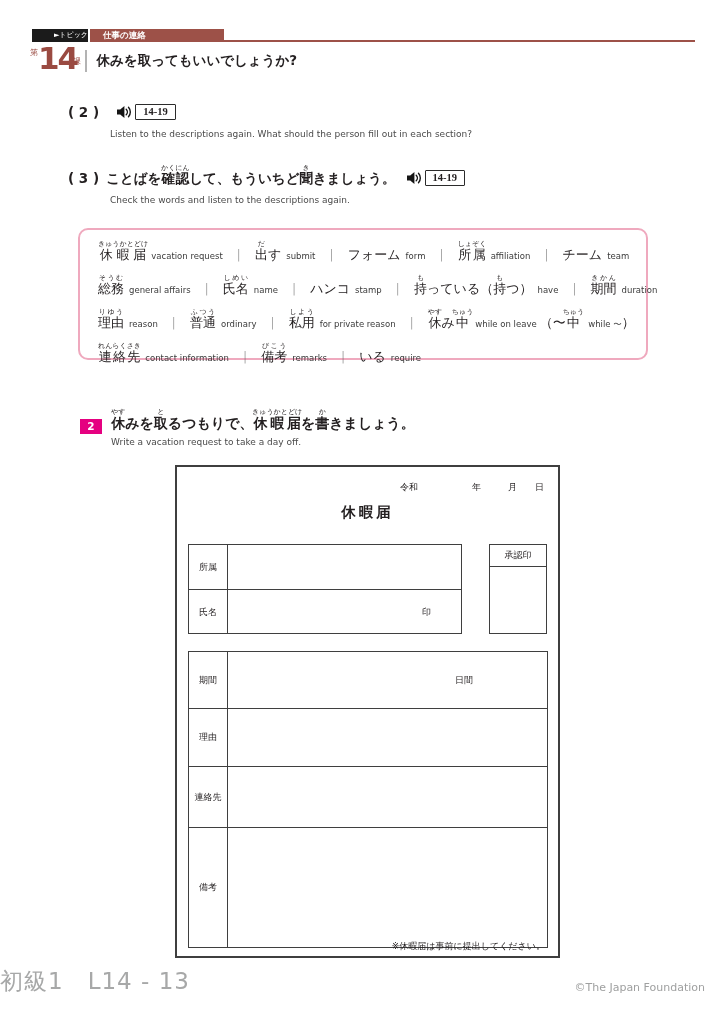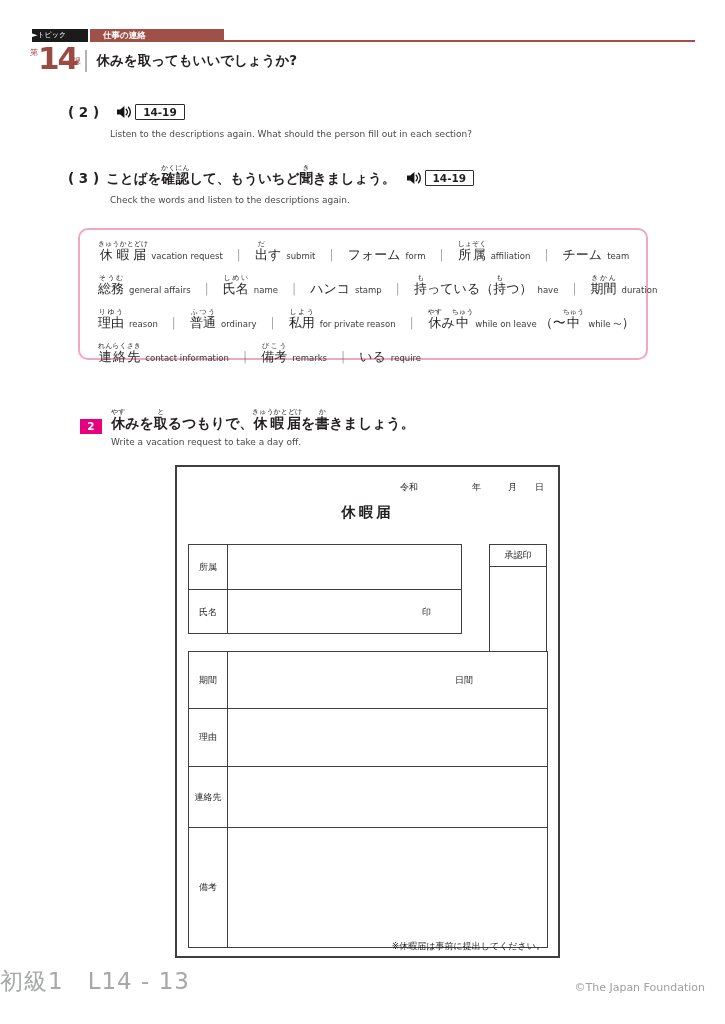--- a/index.html
+++ b/index.html
@@ -4,21 +4,21 @@
 <style>
   html,body { margin:0; padding:0; background:#e8e8e8; }
   .page {
     position:relative; width:725px; height:1024px; margin:0 auto;
     background:#ffffff; overflow:hidden; color:#231f20;
     font-family:"DejaVu Sans","Liberation Sans",sans-serif;
   }
   
   .tab-black {
     position:absolute; left:32px; top:29px; width:56px; height:13px;
-    background:#1b1b1b; color:#fff; font-size:7px; line-height:13px; text-align:left;
+    background:#1b1b1b; color:#fff; font-size:7px; line-height:13px; text-align:right;
   }
   .tab-red {
     position:absolute; left:90px; top:29px; width:134px; height:13px;
     background:#9d5148; color:#fff; font-size:8.5px; font-weight:bold;
     line-height:13px; padding-left:13px; box-sizing:border-box;
   }
   .head-rule { position:absolute; left:90px; top:40px; width:605px; height:2px; background:#9d5148; }
   .lesson { position:absolute; left:30px; top:44px; display:flex; align-items:center; }
   .lnum { position:relative; width:52px; height:34px; color:#9a4a41; }
   .lnum .dai { position:absolute; left:0; top:3px; font-size:8px; }
@@ -26,21 +26,21 @@
   .lnum .ka  { position:absolute; left:43px; top:12px; font-size:8px; }
   .vline { width:1.5px; height:22px; background:#b3b3b3; margin:0 10px 0 3px; }
   .lesson h1 { font-size:13.5px; font-weight:bold; margin:0; }
   
   .question { position:absolute; left:68px; }
   .q2 { top:97px; } .q3 { top:163px; }
   .qline { display:flex; align-items:baseline; white-space:nowrap; line-height:30px;
            font-size:13.5px; font-weight:bold; }
   .qnum { margin-right:7px; }
   ruby rt { font-size:7px; font-weight:normal; letter-spacing:0; }
-  .audio-wrap { display:flex; align-items:center; margin-left:10px; align-self:center; }
+  .audio-wrap { display:flex; align-items:center; margin-left:10px; align-self:center;font-family:Liberation Serif, serif; }
   .audio-wrap svg { display:block; }
   .track { border:1.3px solid #2b2b2b; font-size:10.5px; font-weight:bold;
            line-height:14px; height:14px; padding:0 7px; margin-left:3px; border-radius:1px; }
   .qen { margin:2px 0 0 42px; font-size:9px; color:#4a4a4a; font-weight:normal; }
   
   .vocab {
     position:absolute; left:78px; top:228px; width:570px; height:132px;
     border:2px solid #efa9be; border-radius:10px; padding:8px 31px 0 18px; box-sizing:border-box;
   }
   .vrow { line-height:31px; white-space:nowrap; }
@@ -63,21 +63,21 @@
   .f-title { position:absolute; top:36px; left:0; right:0; text-align:center;
              font-size:14.5px; font-weight:bold; letter-spacing:3px; }
   .t1 { position:absolute; left:11px; top:77px; width:274px; height:90px;
         border:1px solid #3f3f3f; box-sizing:border-box; }
   .t1row { height:44px; display:flex; }
   .t1row + .t1row { border-top:1px solid #3f3f3f; }
   .t1label, .t2label { width:38px; border-right:1px solid #3f3f3f; display:flex;
         align-items:center; justify-content:center; flex-shrink:0; }
   .t1cell { flex:1; position:relative; }
   .inkan { position:absolute; right:30px; top:50%; transform:translateY(-50%); }
-  .approve { position:absolute; left:312px; top:77px; width:58px; height:108px;
+  .approve { position:absolute; left:312px; top:77px; width:58px; height:90px;
              border:1px solid #3f3f3f; box-sizing:border-box; }
   .approve-head { height:21px; border-bottom:1px solid #3f3f3f; text-align:center; line-height:21px; }
   .t2 { position:absolute; left:11px; top:184px; width:360px; border:1px solid #3f3f3f; box-sizing:border-box; }
   .t2row { display:flex; }
   .t2row + .t2row { border-top:1px solid #3f3f3f; }
   .t2cell { flex:1; position:relative; }
   .r-period { height:56px; } .r-reason { height:57px; } .r-contact { height:60px; } .r-remarks { height:119px; }
   .period-lines { padding:10px 0 0 14px; line-height:19px; }
   .days { position:absolute; right:74px; top:50%; transform:translateY(-50%); }
   .contact-cell { display:flex; align-items:center; padding-left:14px; }

